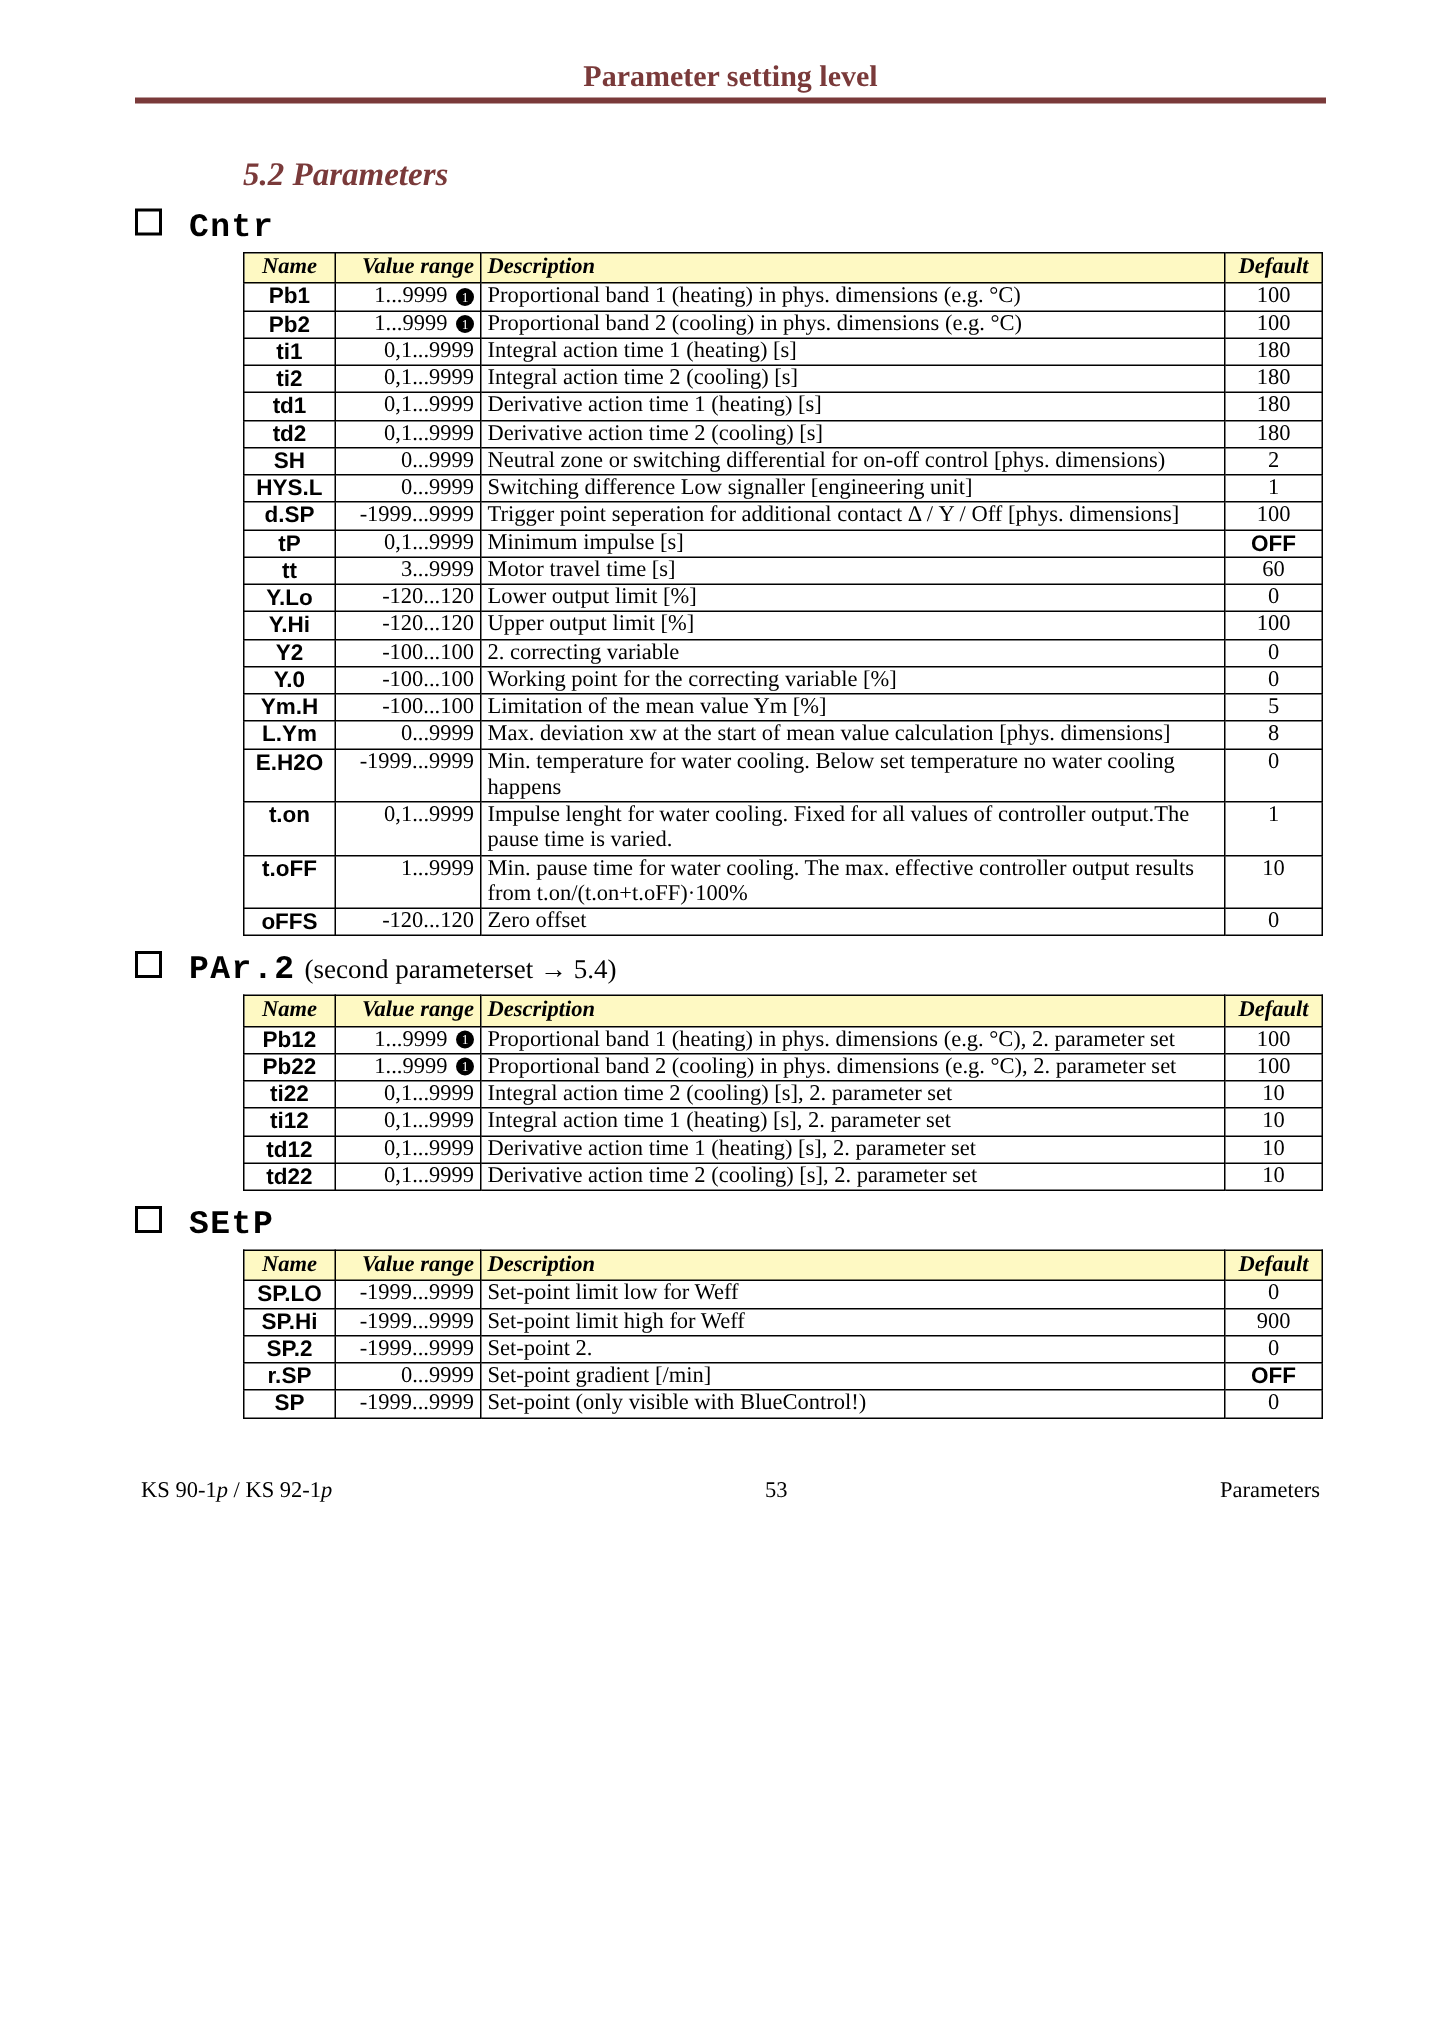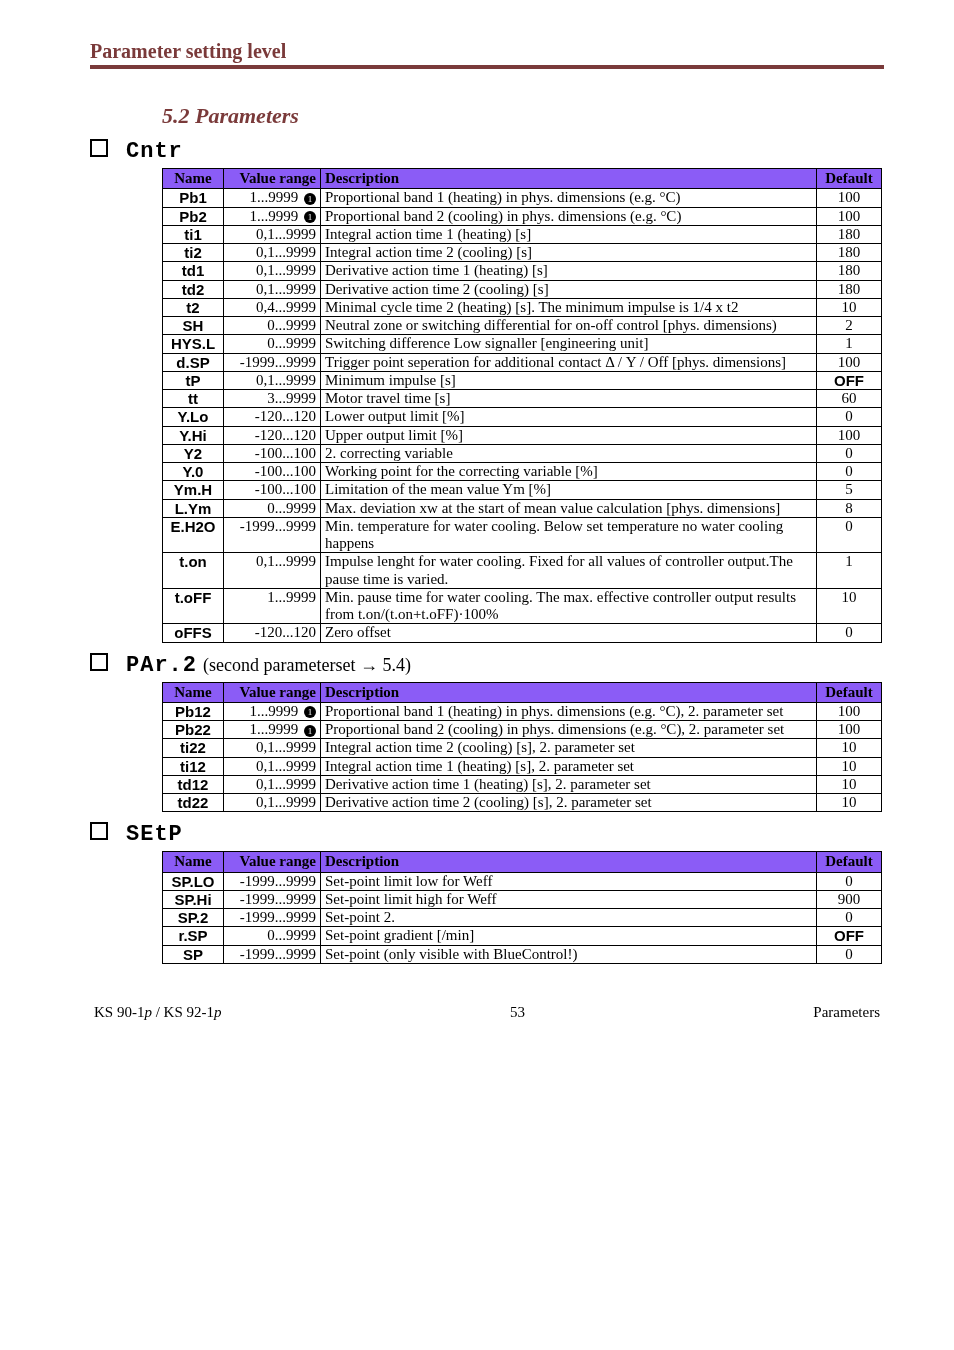--- a/index.html
+++ b/index.html
@@ -6,21 +6,21 @@
     margin: 0;
     padding: 0;
     font-family: "Times New Roman", serif;
     background: #fff;
     width: 954px;
   }
   .page {
     padding: 40px 70px 40px 90px;
   }
   .header-bar {
-    text-align: left;
+    text-align: center;
     padding-bottom: 4px;
     margin-bottom: 30px;
   }
   .header-text {
     color: #7a3a3a;
     font-weight: bold;
     font-size: 20px;
   }
   .header-rule {
     height: 4px;
@@ -70,22 +70,23 @@
   }
   table.param th, table.param td {
     border: 1px solid #000;
     padding: 0 4px;
     vertical-align: top;
     line-height: 1.15;
   }
   table.param th {
     text-align: left;
     font-weight: bold;
-    background: #8b5cf6;
+    background: #fef9c3;
     padding: 1px 4px;
+    font-style: italic;
   }
   .name-col {
     width: 52px;
     text-align: center !important;
   }
   .vr-col {
     width: 88px;
     text-align: right !important;
     white-space: nowrap;
   }
@@ -185,26 +186,20 @@
             <td>Derivative action time 1 (heating) [s]</td>
             <td class="def-col">180</td>
           </tr>
           <tr>
             <td class="name-col seg-cell">td2</td>
             <td class="vr-col">0,1...9999</td>
             <td>Derivative action time 2 (cooling) [s]</td>
             <td class="def-col">180</td>
           </tr>
           <tr>
-            <td class="name-col seg-cell">t2</td>
-            <td class="vr-col">0,4...9999</td>
-            <td>Minimal cycle time 2 (heating) [s]. The minimum impulse  is 1/4 x t2</td>
-            <td class="def-col">10</td>
-          </tr>
-          <tr>
             <td class="name-col seg-cell">SH</td>
             <td class="vr-col">0...9999</td>
             <td>Neutral zone or switching differential for on-off control [phys. dimensions)</td>
             <td class="def-col">2</td>
           </tr>
           <tr>
             <td class="name-col seg-cell">HYS.L</td>
             <td class="vr-col">0...9999</td>
             <td>Switching difference Low signaller [engineering unit]</td>
             <td class="def-col">1</td>

